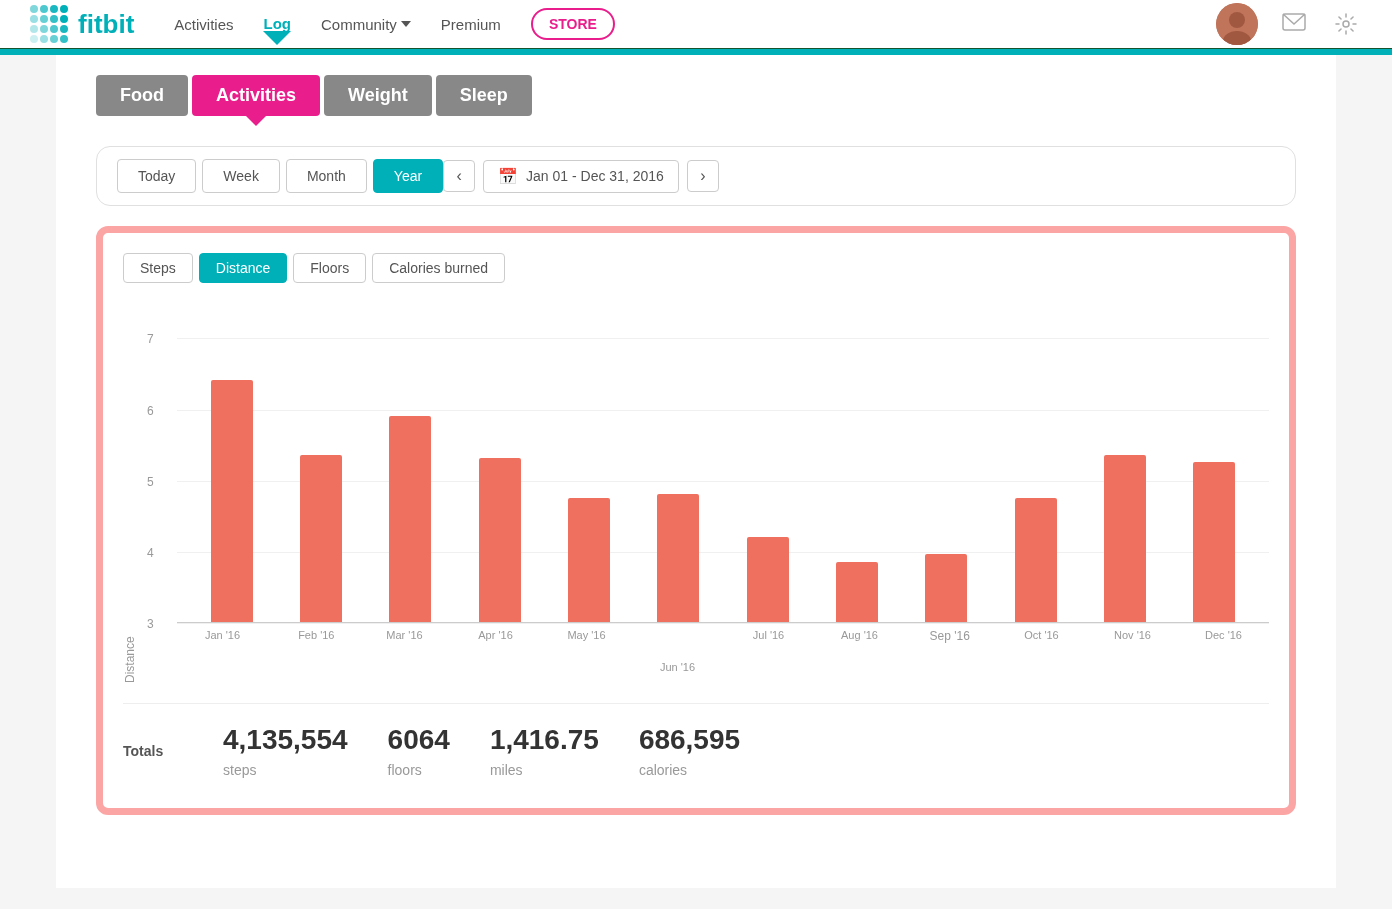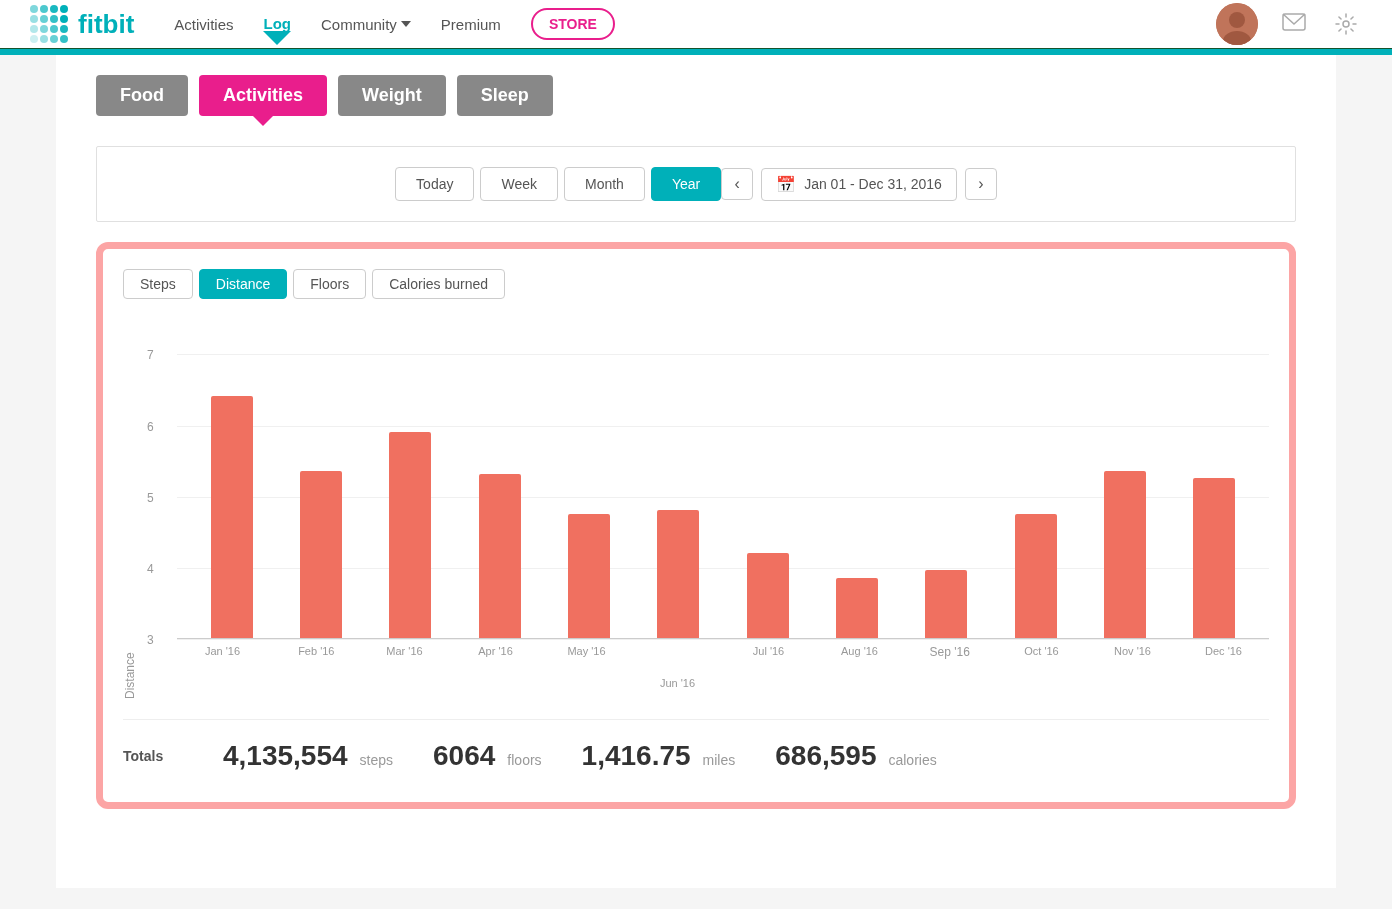--- a/index.html
+++ b/index.html
@@ -121,21 +121,21 @@
       max-width: 1280px;
       margin: 0 auto;
       padding: 20px 40px;
       background: #fff;
       min-height: calc(100vh - 76px);
     }
 
     
     .sub-tabs {
       display: flex;
-      gap: 11px;
+      gap: 4px;
       margin-bottom: 30px;
       position: relative;
     }
     .sub-tab {
       padding: 10px 24px;
       font-size: 18px;
       font-weight: bold;
       border-radius: 4px;
       cursor: pointer;
       color: #fff;
@@ -153,26 +153,26 @@
       width: 0; height: 0;
       border-left: 10px solid transparent;
       border-right: 10px solid transparent;
       border-top: 10px solid #e91e8c;
     }
 
     
     .filter-bar {
       display: flex;
       align-items: center;
-      justify-content: center;
+      justify-content: flex-start;
       margin-bottom: 20px;
-      padding: 20px 20px;
+      padding: 12px 20px;
       background: #fff;
       border: 1px solid #e0e0e0;
-      border-radius: 2px;
+      border-radius: 14px;
     }
     .period-btns {
       display: flex;
       gap: 6px;
     }
     .period-btn {
       padding: 8px 20px;
       border: 1px solid #ccc;
       border-radius: 4px;
       background: #fff;
@@ -292,21 +292,22 @@
     }
     .totals-label {
       font-size: 14px;
       font-weight: bold;
       color: #555;
       min-width: 60px;
     }
     .total-item {
       display: flex;
       align-items: baseline;
-      gap: 12px;
+      gap: 6px;
+      flex-direction: column;
     }
     .total-value {
       font-size: 28px;
       font-weight: bold;
       color: #333;
     }
     .total-unit {
       font-size: 14px;
       color: #999;
     }

